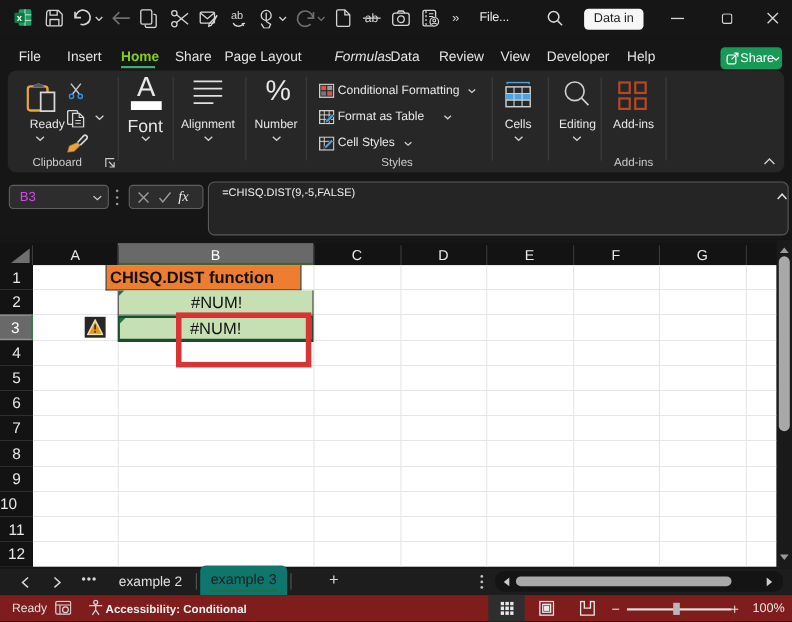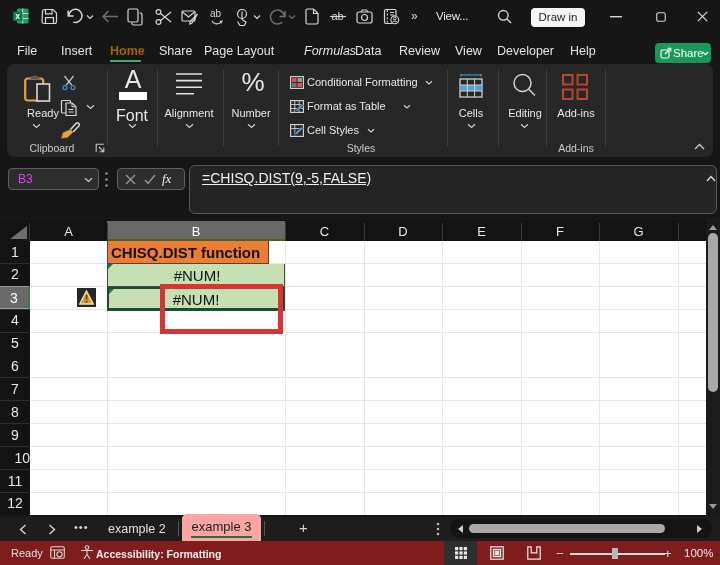--- a/index.html
+++ b/index.html
@@ -97,44 +97,44 @@
   <svg class="ic" style="left:383px;top:8px" width="17" height="17" viewBox="0 0 17 17" stroke="#d6d6d6" fill="none" stroke-width="1.2">
     <rect x="1.5" y="1.5" width="11.5" height="14" rx="1.5"></rect>
     <path d="M4.3 2 v13" stroke-dasharray="2 1.6" stroke-width="1.1"></path>
     <path d="M7 4.5 h4 M7 7 h4" stroke-width="1"></path>
     <circle cx="11.8" cy="11.8" r="4.6" fill="#161616" stroke="none"></circle>
     <circle cx="11.8" cy="11.8" r="3.9" stroke-width="1.1"></circle>
     <circle cx="11.8" cy="10.6" r="1.3" stroke-width="1"></circle>
     <path d="M9.3 14.2 a3.4 3.4 0 0 1 5 0" stroke-width="1"></path>
   </svg>
   <div class="abs" style="left:411px;top:9px;width:14px;height:16px;color:#d6d6d6;font-size:12px;">»</div>
-  <div class="abs" style="left:436px;top:10px;width:40px;height:16px;color:#e8e8e8;font-size:11.5px;letter-spacing:-0.2px;">View...</div>
+  <div class="abs" style="left:436px;top:10px;width:40px;height:16px;color:#e8e8e8;font-size:11.5px;letter-spacing:-0.2px;">File...</div>
 
   <svg class="ic" style="left:497px;top:9px" width="15" height="15" viewBox="0 0 15 15" stroke="#d6d6d6" fill="none" stroke-width="1.4">
     <circle cx="6.3" cy="6.3" r="4.8"></circle>
     <path d="M10 10 L14 14"></path>
   </svg>
 
-  <div class="abs" style="left:531px;top:8px;width:54px;height:19px;background:#f6f6f6;border-radius:4px;color:#1d1d1d;font-size:11.5px;text-align:center;line-height:19px;">Draw in</div>
+  <div class="abs" style="left:531px;top:8px;width:54px;height:19px;background:#f6f6f6;border-radius:4px;color:#1d1d1d;font-size:11.5px;text-align:center;line-height:19px;">Data in</div>
 
   <svg class="ic" style="left:610px;top:16px" width="12" height="2" viewBox="0 0 12 2">
         <rect width="12" height="1.4" fill="#d6d6d6"></rect>
       </svg>
   <svg class="ic" style="left:656px;top:12px" width="10" height="10" viewBox="0 0 11 11" fill="none" stroke="#d6d6d6" stroke-width="1.2">
         <rect x="0.8" y="0.8" width="9.4" height="9.4" rx="2"></rect>
       </svg>
   <svg class="ic" style="left:697px;top:11px" width="11" height="11" viewBox="0 0 11 11" stroke="#d6d6d6" stroke-width="1.2">
         <path d="M0.8 0.8 L10.2 10.2 M10.2 0.8 L0.8 10.2"></path>
       </svg>
 </div>
 
 <div class="abs" id="menubar" style="left:0;top:36px;width:720px;height:28px;background:#161616;color:#e3e3e3;font-size:12.5px;">
   <div class="abs" style="left:17px;top:8px;">File</div>
   <div class="abs" style="left:61px;top:8px;">Insert</div>
-  <div class="abs" style="left:110px;top:8px;color:#a16207;font-weight:bold;">Home</div>
+  <div class="abs" style="left:110px;top:8px;color:#84cc16;font-weight:bold;">Home</div>
   <div class="abs" style="left:110px;top:24px;width:31px;height:2px;background:#46a878;"></div>
   <div class="abs" style="left:159px;top:8px;">Share</div>
   <div class="abs" style="left:204px;top:8px;">Page Layout</div>
   <div class="abs" style="left:304px;top:8px;font-style:italic;">Formulas</div>
   <div class="abs" style="left:355px;top:8px;">Data</div>
   <div class="abs" style="left:399px;top:8px;">Review</div>
   <div class="abs" style="left:455px;top:8px;">View</div>
   <div class="abs" style="left:497px;top:8px;">Developer</div>
   <div class="abs" style="left:570px;top:8px;">Help</div>
 
@@ -301,21 +301,21 @@
     <svg class="ic" style="left:7px;top:5px" width="11" height="11" viewBox="0 0 11 11" stroke="#9a9a9a" fill="none" stroke-width="1.3">
           <path d="M1 1 L10 10 M10 1 L1 10"></path>
         </svg>
     <svg class="ic" style="left:26px;top:5px" width="12" height="11" viewBox="0 0 12 11" stroke="#9a9a9a" fill="none" stroke-width="1.3">
           <path d="M1 6 L4 9.5 L11 1"></path>
         </svg>
     <div class="abs" style="left:44px;top:2px;font-size:13px;color:#eee;font-family:'Liberation Serif',serif;font-style:italic;"><i>fx</i></div>
   </div>
 
   <div class="abs" style="left:189px;top:8px;width:528px;height:49px;background:#252525;border:1px solid #5a5a5a;border-radius:6px;">
-    <div class="abs" style="left:12px;top:4px;font-size:14px;color:#f0f0f0;text-decoration:underline;">=CHISQ.DIST(9,-5,FALSE)</div>
+    <div class="abs" style="left:12px;top:4px;font-size:10px;color:#f0f0f0;">=CHISQ.DIST(9,-5,FALSE)</div>
     <svg class="ic" style="left:516px;top:9px" width="10" height="7" viewBox="0 0 10 7" stroke="#e0e0e0" fill="none" stroke-width="1.3">
           <path d="M1 6 L5 1.5 L9 6"></path>
         </svg>
   </div>
 </div>
 
 <div class="abs" id="grid" style="left:0;top:218px;width:720px;height:299px;background:#161616;">
 
   <div class="abs" style="left:0;top:3px;width:706px;height:20px;background:#131313;">
 
@@ -345,21 +345,21 @@
     background-image:repeating-linear-gradient(to bottom, transparent 0, transparent 22px, #e6e6e6 22px, #e6e6e6 22.9px);">
 
     <div class="abs" style="left:77px;top:0;width:1px;height:274.8px;background:#e6e6e6;"></div>
     <div class="abs" style="left:255px;top:0;width:1px;height:274.8px;background:#e6e6e6;"></div>
     <div class="abs" style="left:334px;top:0;width:1px;height:274.8px;background:#e6e6e6;"></div>
     <div class="abs" style="left:412px;top:0;width:1px;height:274.8px;background:#e6e6e6;"></div>
     <div class="abs" style="left:491px;top:0;width:1px;height:274.8px;background:#e6e6e6;"></div>
     <div class="abs" style="left:569px;top:0;width:1px;height:274.8px;background:#e6e6e6;"></div>
     <div class="abs" style="left:648px;top:0;width:1px;height:274.8px;background:#e6e6e6;"></div>
 
-    <div class="abs" style="left:77px;top:0;width:162px;height:23px;background:#ed7d31;border:1px solid #464646;border-top:none;">
+    <div class="abs" style="left:66px;top:0;width:178px;height:23px;background:#ed7d31;border:1px solid #464646;border-top:none;">
       <div class="abs" style="left:3px;top:3px;font-size:15px;font-weight:bold;color:#111;white-space:nowrap;">CHISQ.DIST function</div>
     </div>
 
     <div class="abs" style="left:77px;top:23px;width:178px;height:23px;background:#c6e0b4;border:1px solid #464646;border-top:none;">
       <div class="abs" style="left:0;top:0;width:0;height:0;border-right:5px solid transparent;border-top:5px solid #217346;"></div>
       <div class="abs" style="left:0;top:3px;width:178px;text-align:center;font-size:15px;color:#111;">#NUM!</div>
     </div>
 
     <div class="abs" style="left:77px;top:46px;width:178px;height:24px;background:#c6e0b4;border:2px solid #1d4d30;border-bottom-width:3px;">
       <div class="abs" style="left:0;top:0;width:0;height:0;border-right:5px solid transparent;border-top:5px solid #217346;"></div>
@@ -380,21 +380,21 @@
   <div class="abs" style="left:0;top:22.5px;width:30px;height:274.8px;background:#131313;background-image:repeating-linear-gradient(to bottom, transparent 0, transparent 22px, #2e2e2e 22px, #2e2e2e 22.9px);">
     <div class="abs" style="left:0;top:0px;width:30px;height:22.9px;line-height:22.9px;text-align:center;color:#e8e8e8;font-size:14px;">1</div>
     <div class="abs" style="left:0;top:22.9px;width:30px;height:22.9px;line-height:22.9px;text-align:center;color:#e8e8e8;font-size:14px;">2</div>
     <div class="abs" style="left:0;top:45.8px;width:30px;height:22.9px;line-height:22.9px;text-align:center;color:#ffffff;font-size:14px;background:#696969;border-top:1px solid #9a9a9a;border-bottom:1px solid #9a9a9a;border-right:2px solid #3c7a4e;">3</div>
     <div class="abs" style="left:0;top:68.7px;width:30px;height:22.9px;line-height:22.9px;text-align:center;color:#e8e8e8;font-size:14px;">4</div>
     <div class="abs" style="left:0;top:91.6px;width:30px;height:22.9px;line-height:22.9px;text-align:center;color:#e8e8e8;font-size:14px;">5</div>
     <div class="abs" style="left:0;top:114.5px;width:30px;height:22.9px;line-height:22.9px;text-align:center;color:#e8e8e8;font-size:14px;">6</div>
     <div class="abs" style="left:0;top:137.4px;width:30px;height:22.9px;line-height:22.9px;text-align:center;color:#e8e8e8;font-size:14px;">7</div>
     <div class="abs" style="left:0;top:160.3px;width:30px;height:22.9px;line-height:22.9px;text-align:center;color:#e8e8e8;font-size:14px;">8</div>
     <div class="abs" style="left:0;top:183.2px;width:30px;height:22.9px;line-height:22.9px;text-align:center;color:#e8e8e8;font-size:14px;">9</div>
-    <div class="abs" style="left:0;top:206.1px;width:30px;height:22.9px;line-height:22.9px;text-align:right;color:#e8e8e8;font-size:14px;">10</div>
+    <div class="abs" style="left:0;top:206.1px;width:30px;height:22.9px;line-height:22.9px;text-align:left;color:#e8e8e8;font-size:14px;">10</div>
     <div class="abs" style="left:0;top:229px;width:30px;height:22.9px;line-height:22.9px;text-align:center;color:#e8e8e8;font-size:14px;">11</div>
     <div class="abs" style="left:0;top:251.9px;width:30px;height:22.9px;line-height:22.9px;text-align:center;color:#e8e8e8;font-size:14px;">12</div>
   </div>
 
   <div class="abs" style="left:706px;top:0;width:14px;height:299px;background:#1a1a1a;">
     <div class="abs" style="left:3px;top:7px;width:0;height:0;border-left:4px solid transparent;border-right:4px solid transparent;border-bottom:5px solid #9a9a9a;"></div>
     <div class="abs" style="left:2px;top:15px;width:10px;height:159px;background:#a8a8a8;border-radius:5px;"></div>
     <div class="abs" style="left:3px;top:286px;width:0;height:0;border-left:4px solid transparent;border-right:4px solid transparent;border-top:5px solid #9a9a9a;"></div>
   </div>
 </div>
@@ -403,21 +403,21 @@
   <svg class="ic" style="left:19px;top:7px" width="8" height="11" viewBox="0 0 8 11" stroke="#d6d6d6" fill="none" stroke-width="1.4">
         <path d="M6.5 1 L1.5 5.5 L6.5 10"></path>
       </svg>
   <svg class="ic" style="left:48px;top:7px" width="8" height="11" viewBox="0 0 8 11" stroke="#d6d6d6" fill="none" stroke-width="1.4">
         <path d="M1.5 1 L6.5 5.5 L1.5 10"></path>
       </svg>
   <div class="abs" style="left:74px;top:4px;color:#d6d6d6;font-size:11px;letter-spacing:1px;">•••</div>
   <div class="abs" style="left:108px;top:5px;color:#e0e0e0;font-size:12.5px;">example 2</div>
   <div class="abs" style="left:178px;top:4px;width:1px;height:15px;background:#555;"></div>
 
-  <div class="abs" style="left:182px;top:-3px;width:79px;height:27px;background:#fca5a5;border-radius:5px 5px 0 0;">
+  <div class="abs" style="left:182px;top:-3px;width:79px;height:27px;background:#0f766e;border-radius:5px 5px 0 0;">
     <div class="abs" style="left:0;top:5px;width:79px;text-align:center;color:#1c1c1c;font-size:13px;">example 3</div>
     <div class="abs" style="left:9px;top:22px;width:61px;height:2px;background:#1e7145;"></div>
   </div>
   <div class="abs" style="left:264px;top:4px;width:1px;height:15px;background:#555;"></div>
   <div class="abs" style="left:299px;top:2px;color:#d6d6d6;font-size:15px;">+</div>
   <svg class="ic" style="left:436px;top:5px" width="4" height="14" viewBox="0 0 4 14" fill="#bbb">
         <circle cx="2" cy="2" r="1.3"></circle>
         <circle cx="2" cy="7" r="1.3"></circle>
         <circle cx="2" cy="12" r="1.3"></circle>
       </svg>
@@ -433,21 +433,21 @@
   <div class="abs" style="left:11px;top:6px;color:#e0e0e0;font-size:11px;">Ready</div>
   <svg class="ic" style="left:50px;top:5px" width="15" height="13" viewBox="0 0 15 13" stroke="#d6d6d6" fill="none" stroke-width="1.1">
     <rect x="0.7" y="0.7" width="13.6" height="11.6" rx="1.5"></rect>
     <path d="M0.7 4 h13.6 M4.5 4 v8"></path>
     <circle cx="9.5" cy="8.3" r="2.6"></circle>
   </svg>
   <svg class="ic" style="left:80px;top:4px" width="14" height="15" viewBox="0 0 14 15" stroke="#d6d6d6" fill="none" stroke-width="1.1">
     <circle cx="7" cy="2.6" r="1.8"></circle>
     <path d="M1 5.5 h12 M7 5.5 v4 M7 9.5 l-3 4.5 M7 9.5 l3 4.5"></path>
   </svg>
-  <div class="abs" style="left:96px;top:6.5px;color:#f0f0f0;font-size:10.5px;font-weight:bold;">Accessibility: Formatting</div>
+  <div class="abs" style="left:96px;top:6.5px;color:#f0f0f0;font-size:10.5px;font-weight:bold;">Accessibility: Conditional</div>
 
   <div class="abs" style="left:444px;top:0;width:33px;height:24px;background:#2e2e2e;"></div>
   <svg class="ic" style="left:455px;top:6px" width="12" height="12" viewBox="0 0 12 12" fill="#e8e8e8">
     <rect x="0" y="0" width="3.2" height="3.2"></rect>
         <rect x="4.4" y="0" width="3.2" height="3.2"></rect>
         <rect x="8.8" y="0" width="3.2" height="3.2"></rect>
     <rect x="0" y="4.4" width="3.2" height="3.2"></rect>
         <rect x="4.4" y="4.4" width="3.2" height="3.2"></rect>
         <rect x="8.8" y="4.4" width="3.2" height="3.2"></rect>
     <rect x="0" y="8.8" width="3.2" height="3.2"></rect>

